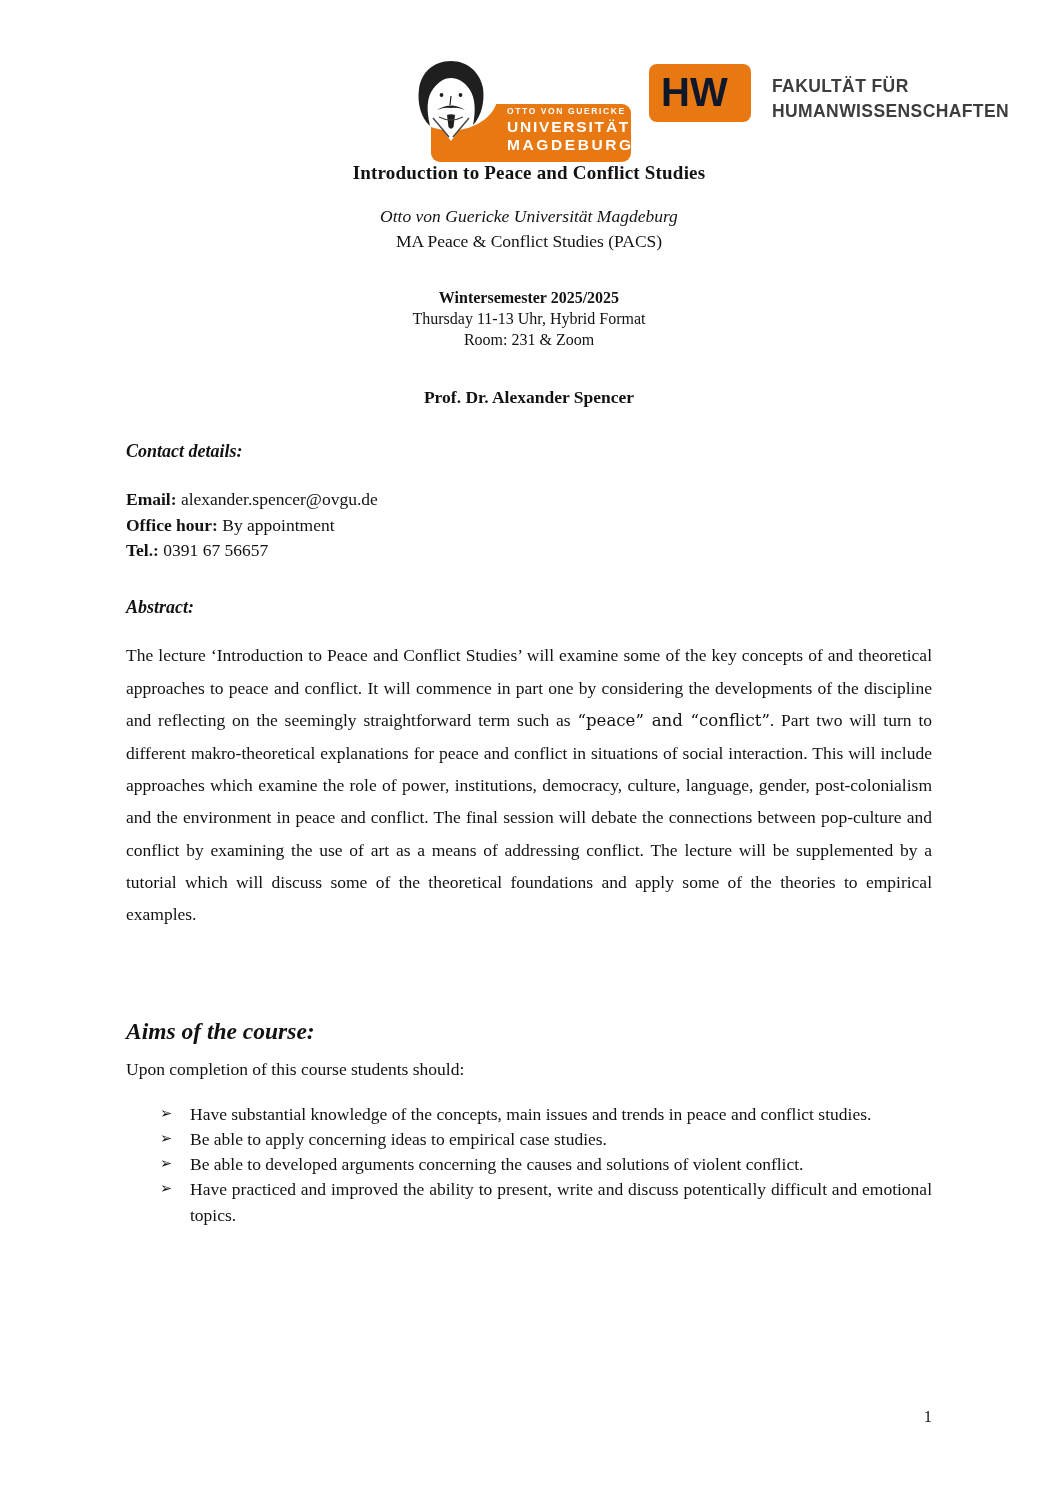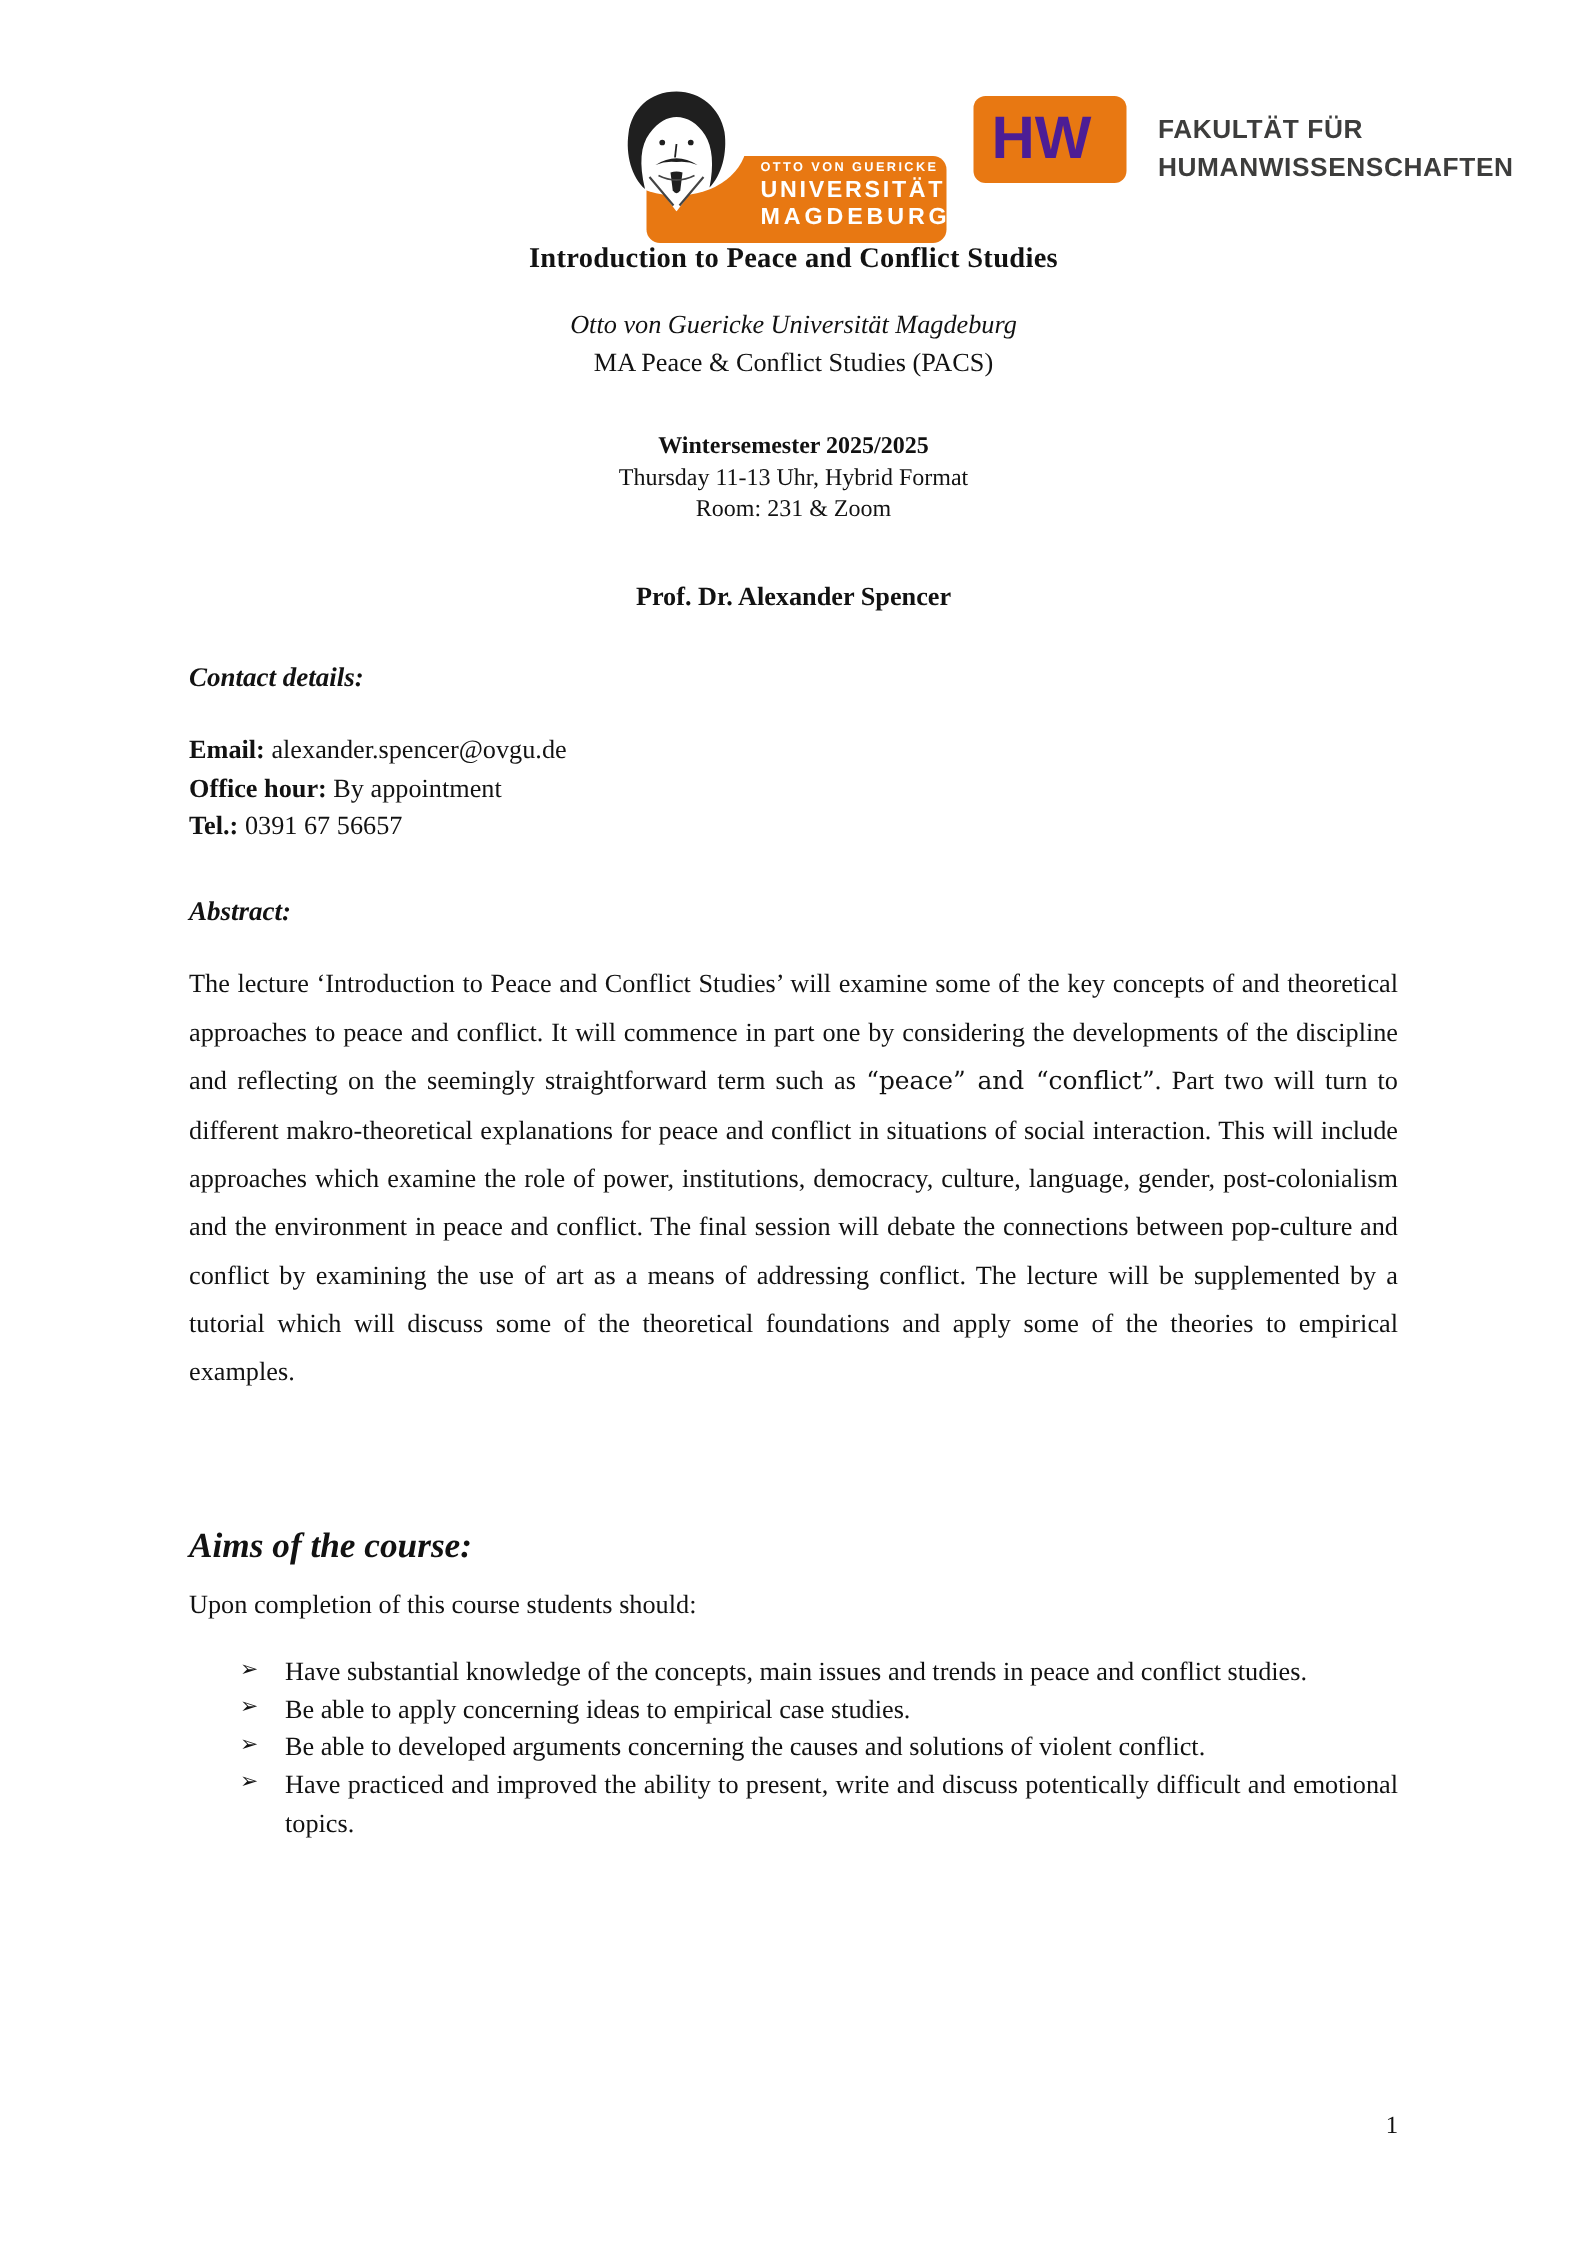--- a/index.html
+++ b/index.html
@@ -37,21 +37,21 @@
   .ovgu-line1 { font-size: 8.5px; letter-spacing: 1.6px; margin-bottom: 2px; }
   .ovgu-line2 { font-size: 15.5px; letter-spacing: 1.8px; line-height: 1.18; }
   .ovgu-line3 { font-size: 15.5px; letter-spacing: 2.6px; line-height: 1.18; }
   .portrait { position: absolute; left: 0; top: 0; width: 96px; height: 84px; }
 
   .hw-badge {
     margin-top: 7px;
     width: 102px; height: 58px;
     background: var(--orange);
     border-radius: 8px;
-    color: #4c1d95;
+    color: #0f172a;
     font-family: "Liberation Sans", sans-serif;
     font-weight: bold;
     font-size: 40px;
     line-height: 56px;
     box-sizing: border-box;
     padding-left: 12px;
   }
   .faculty {
     margin-top: 17px; margin-left: 3px;
     font-family: "Liberation Sans", sans-serif;

